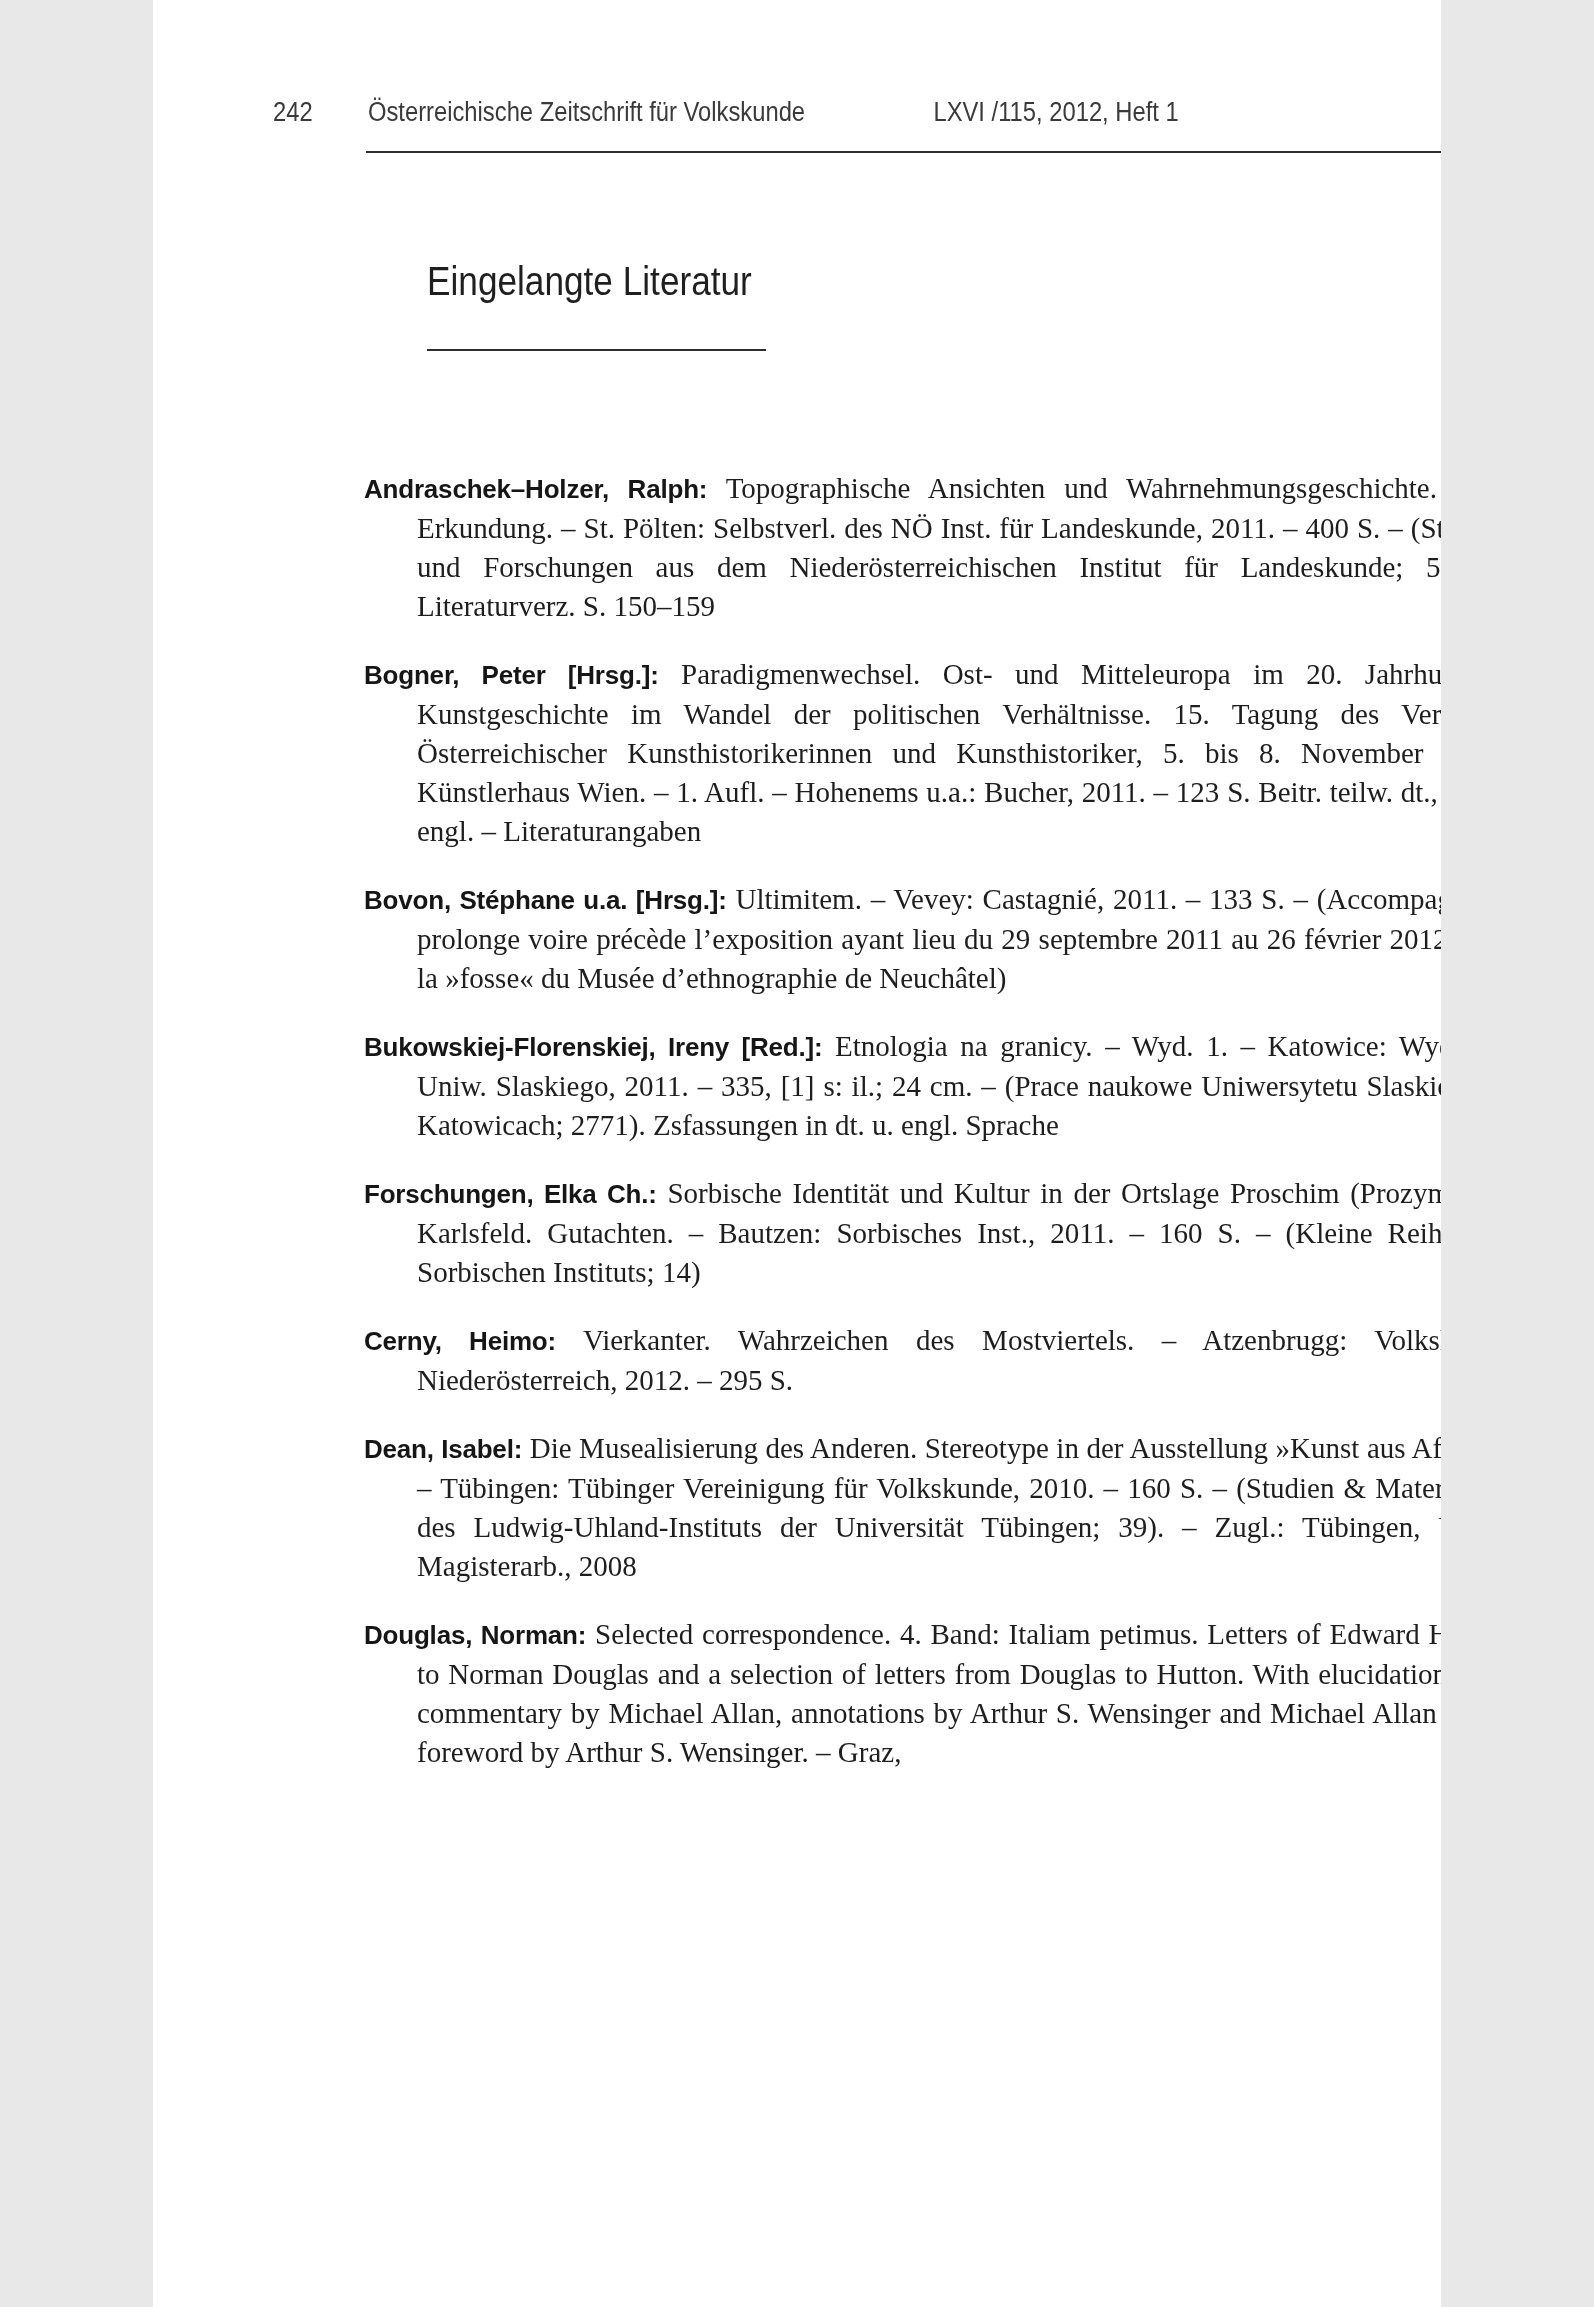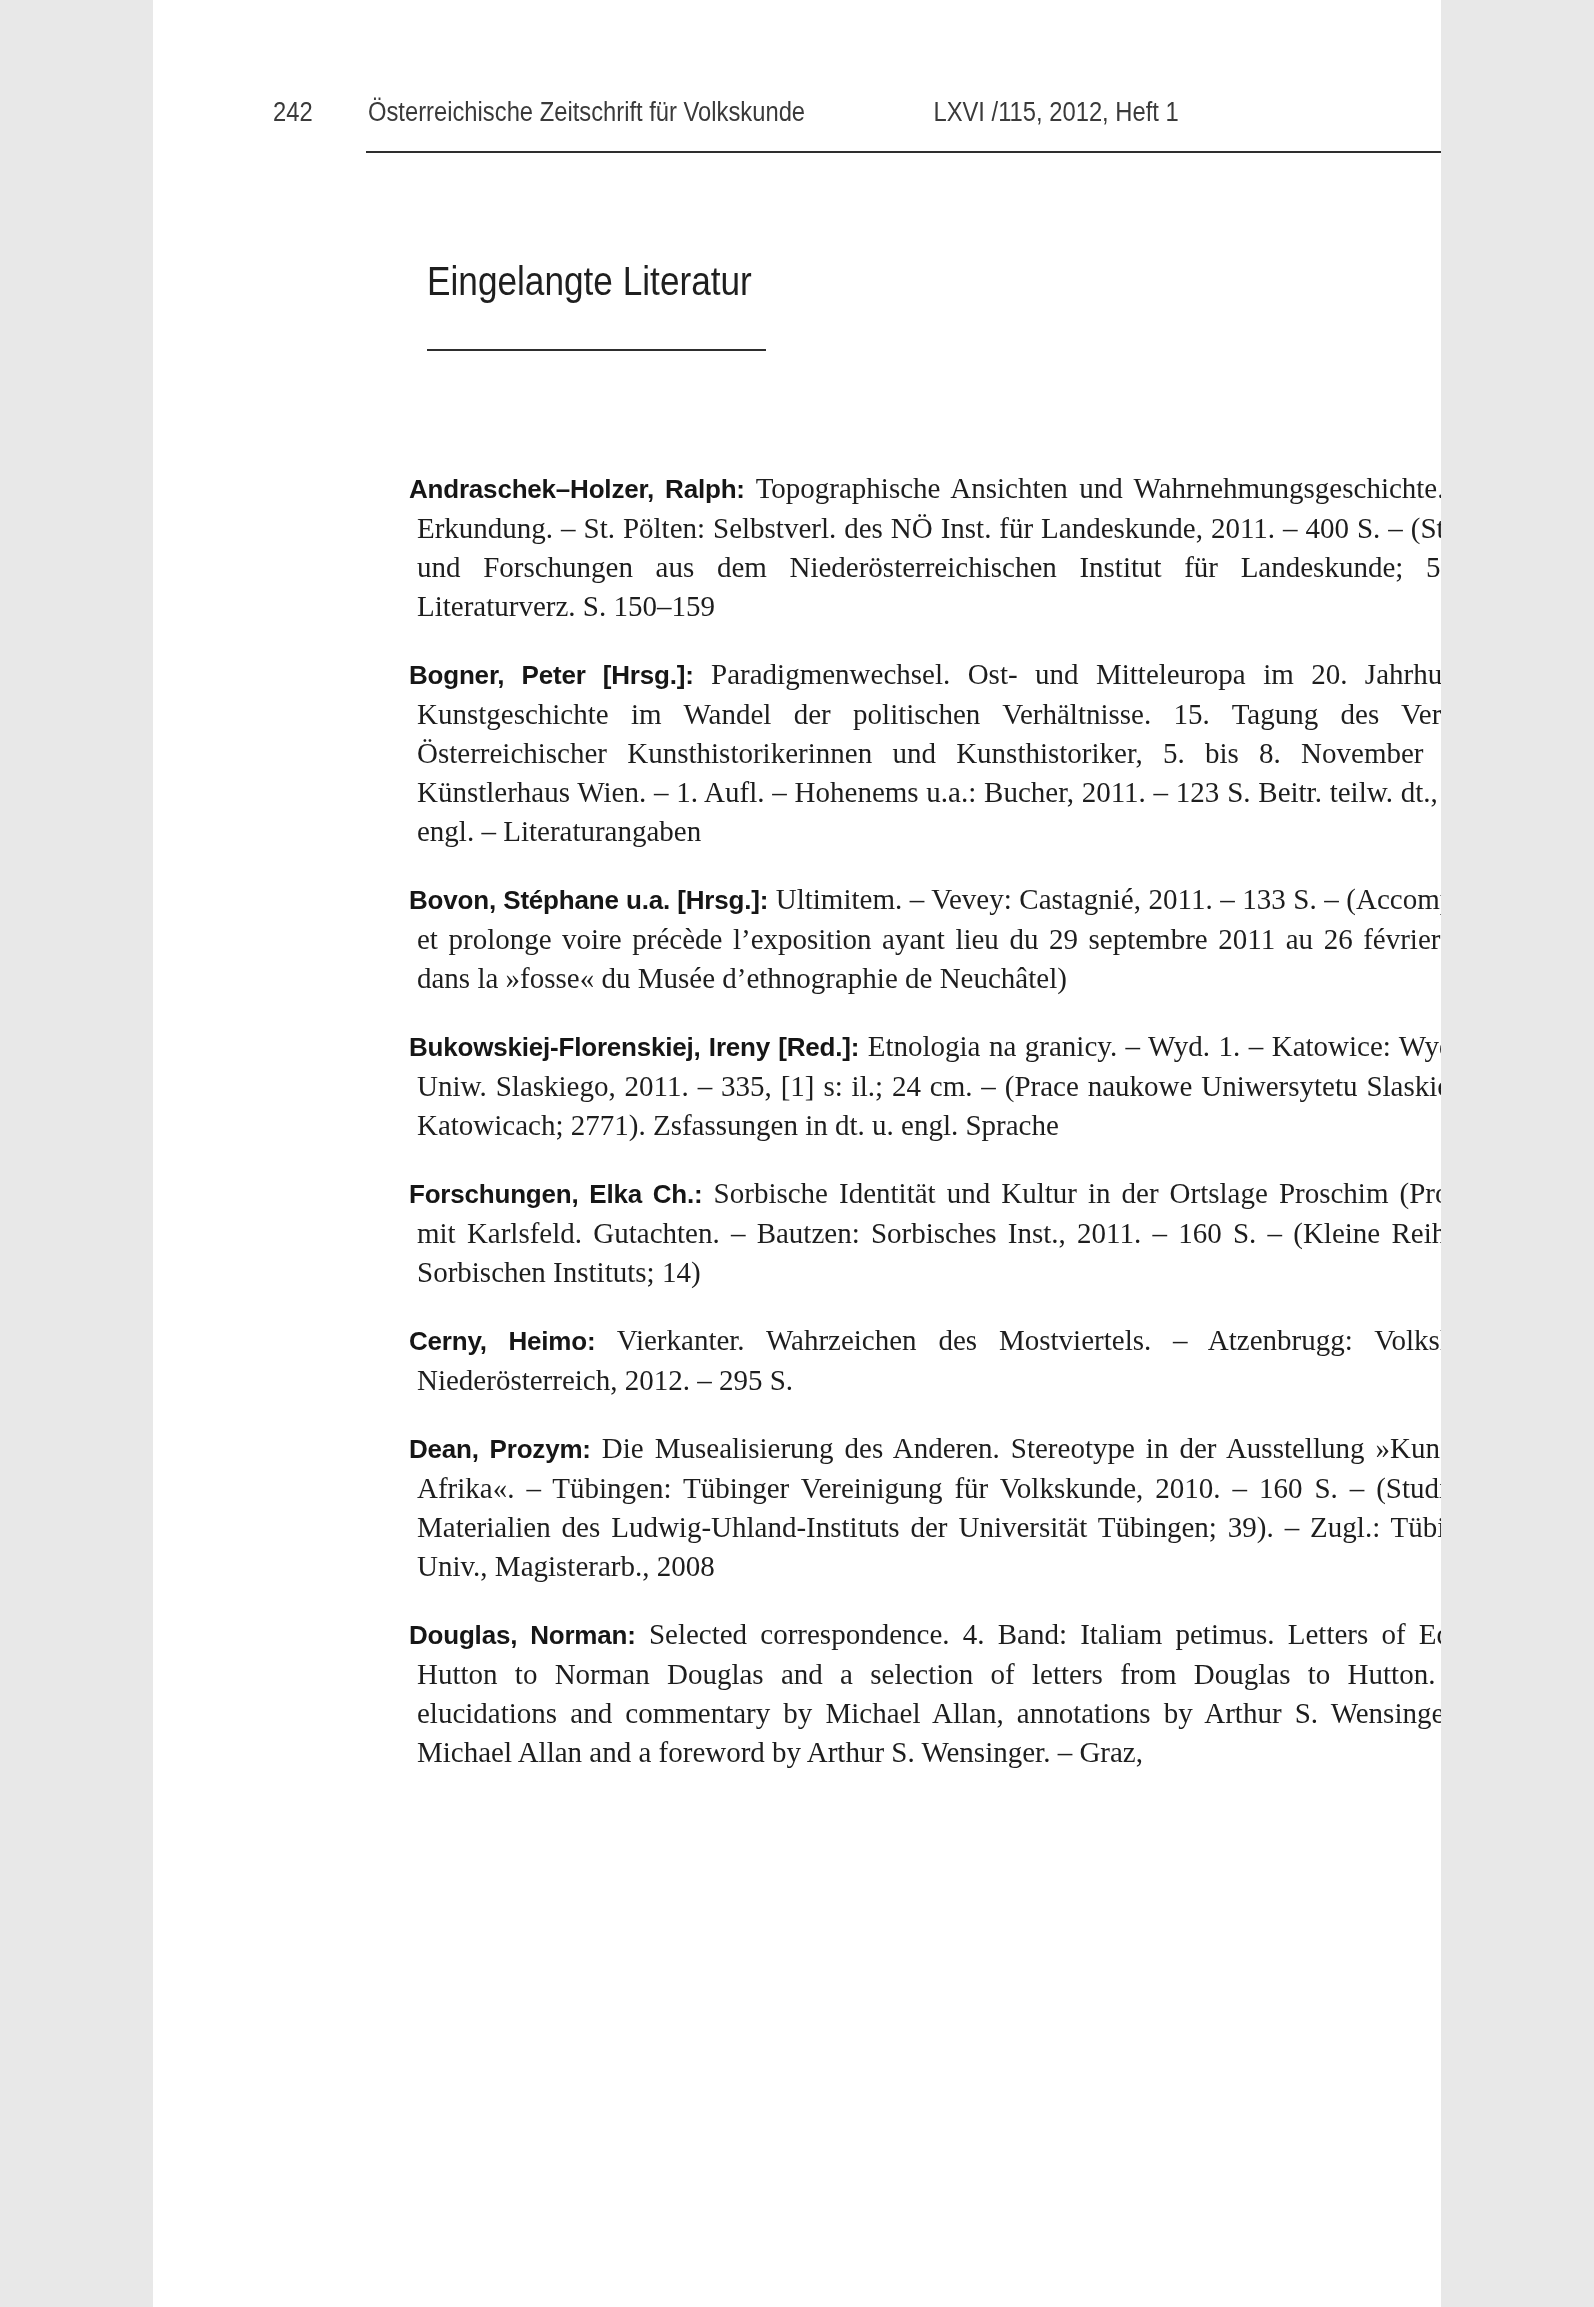--- a/index.html
+++ b/index.html
@@ -77,21 +77,20 @@
   .entry {
     padding-left: 53px;
     text-indent: -53px;
   }
   .entry .author {
     font-family: "Liberation Sans", sans-serif;
     font-weight: 700;
     font-size: 26px;
     letter-spacing: -0.2px;
     color: #161616;
-    margin-left: 45px;
   }
 </style>
 </head>
 <body>
 
 <div class="page">
 
   <div class="running-head-item page-number condense origin-left">242</div>
 
   <div class="running-head-item journal-title condense origin-left">Österreichische Zeitschrift für Volkskunde</div>
@@ -112,21 +111,21 @@
 
     <p class="entry"><span class="author">Bovon, Stéphane u.a. [Hrsg.]:</span> <span class="text">Ultimitem. – Vevey: Castagnié, 2011. – 133 S. – (Accompagne et prolonge voire précède l’exposition ayant lieu du 29 septembre 2011 au 26 février 2012 dans la »fosse« du Musée d’ethnographie de Neuchâtel)</span></p>
 
 
     <p class="entry"><span class="author">Bukowskiej-Florenskiej, Ireny [Red.]:</span> <span class="text">Etnologia na granicy. – Wyd. 1. – Katowice: Wydawn. Uniw. Slaskiego, 2011. – 335, [1] s: il.; 24 cm. – (Prace naukowe Uniwersytetu Slaskiego w Katowicach; 2771). Zsfassungen in dt. u. engl. Sprache</span></p>
 
     <p class="entry"><span class="author">Forschungen, Elka Ch.:</span> <span class="text">Sorbische Identität und Kultur in der Ortslage Proschim (Prozym) mit Karlsfeld. Gutachten. – Bautzen: Sorbisches Inst., 2011. – 160 S. – (Kleine Reihe des Sorbischen Instituts; 14)</span></p>
 
     <p class="entry"><span class="author">Cerny, Heimo:</span> <span class="text">Vierkanter. Wahrzeichen des Mostviertels. – Atzenbrugg: Volkskultur Niederösterreich, 2012. – 295 S.</span></p>
 
-    <p class="entry"><span class="author">Dean, Prozym:</span> <span class="text">Die Musealisierung des Anderen. Stereotype in der Ausstellung »Kunst aus Afrika«. – Tübingen: Tübinger Vereinigung für Volkskunde, 2010. – 160 S. – (Studien &amp; Materialien des Ludwig-Uhland-Instituts der Universität Tübingen; 39). – Zugl.: Tübingen, Univ., Magisterarb., 2008</span></p>
+    <p class="entry"><span class="author">Dean, Isabel:</span> <span class="text">Die Musealisierung des Anderen. Stereotype in der Ausstellung »Kunst aus Afrika«. – Tübingen: Tübinger Vereinigung für Volkskunde, 2010. – 160 S. – (Studien &amp; Materialien des Ludwig-Uhland-Instituts der Universität Tübingen; 39). – Zugl.: Tübingen, Univ., Magisterarb., 2008</span></p>
 
 
 
 
     <p class="entry"><span class="author">Douglas, Norman:</span> <span class="text">Selected correspondence. 4. Band: Italiam petimus. Letters of Edward Hutton to Norman Douglas and a selection of letters from Douglas to Hutton. With elucidations and commentary by Michael Allan, annotations by Arthur S. Wensinger and Michael Allan and a foreword by Arthur S. Wensinger. – Graz,</span></p>
   </div>
 
 </div>
 
 

